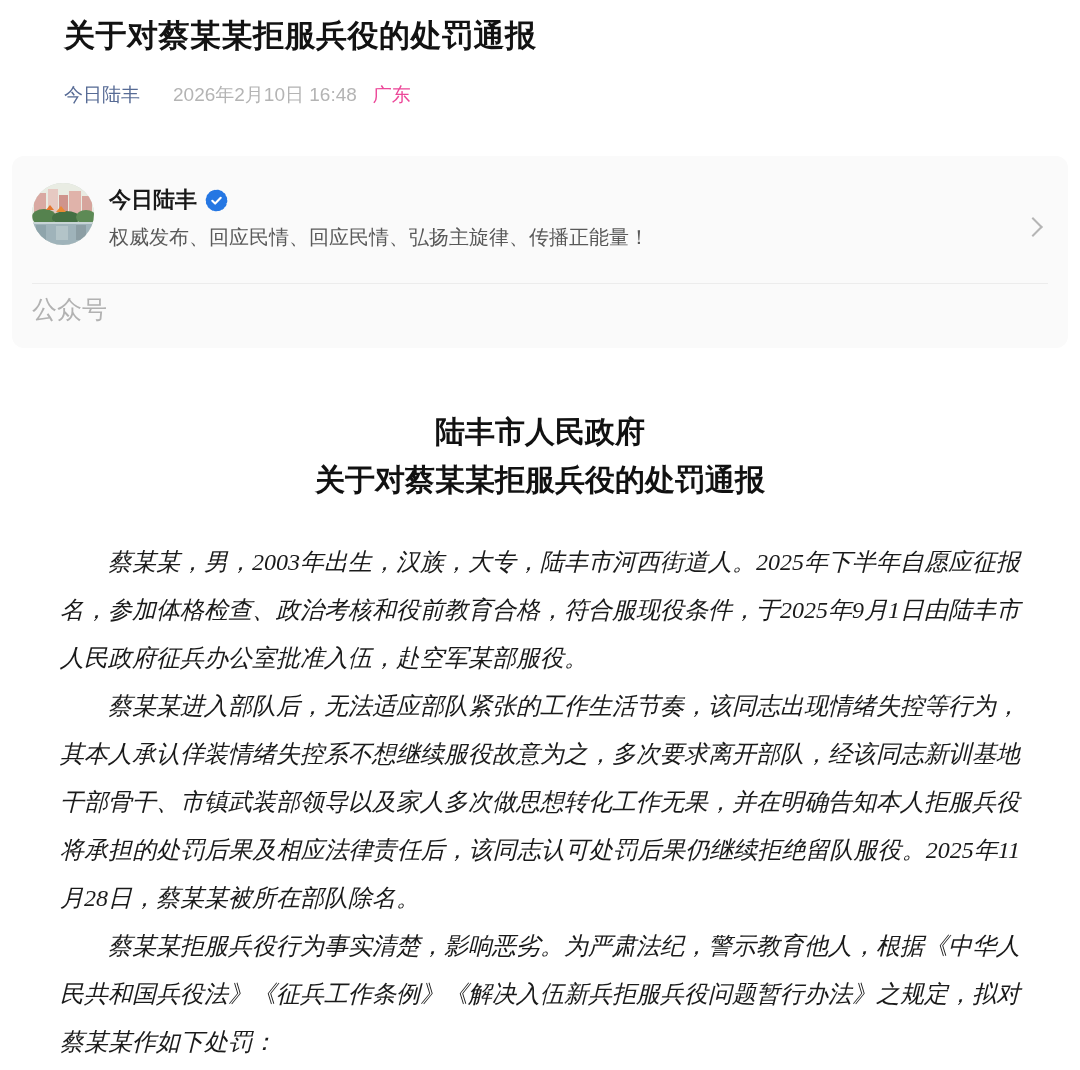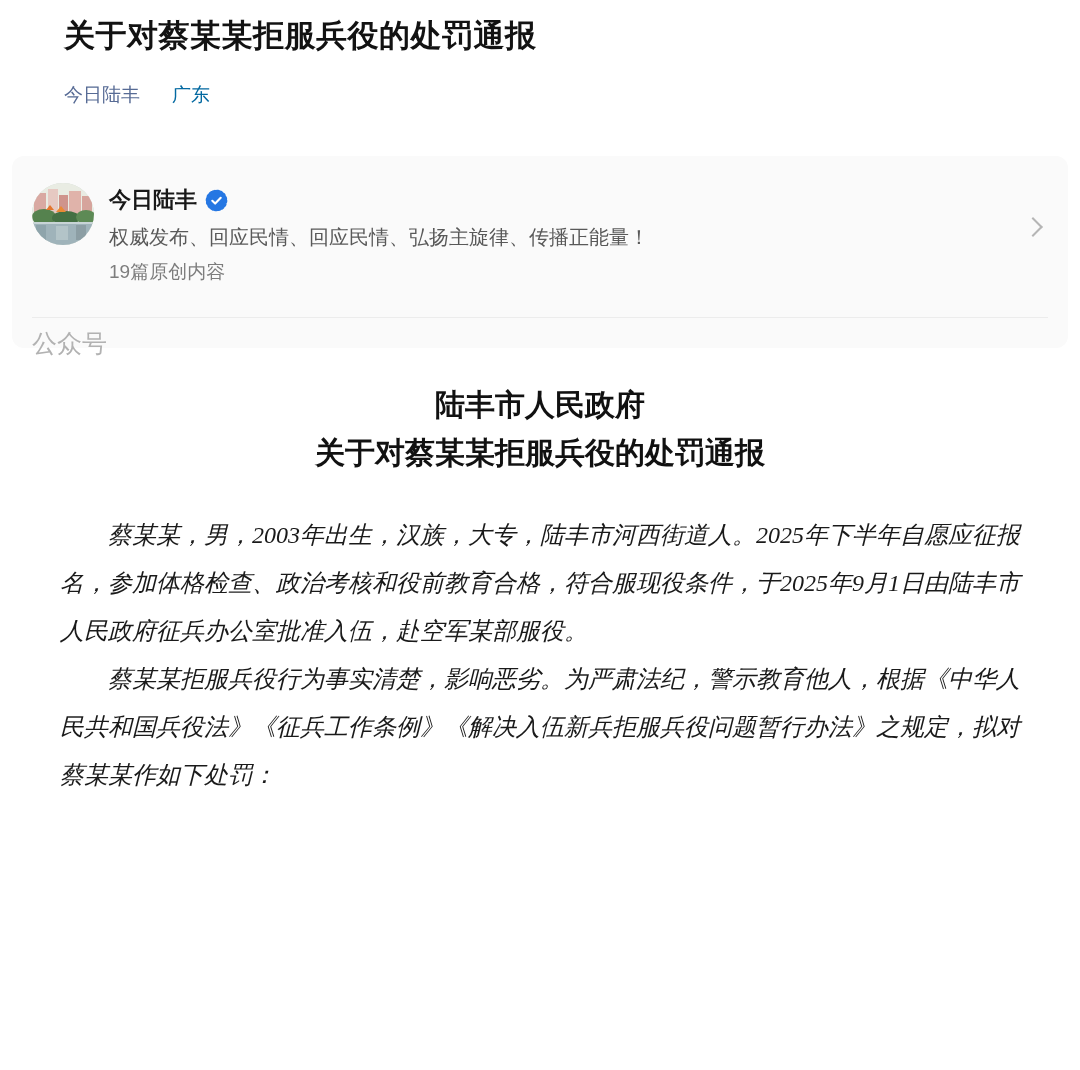--- a/index.html
+++ b/index.html
@@ -24,21 +24,21 @@
   }
   .byline {
     margin-top: 24px;
     font-size: 19px;
     line-height: 26px;
     display: flex;
     align-items: baseline;
   }
   .byline .account { color: #576b95; cursor: pointer; text-decoration: none; }
   .byline .date { color: #b4b4b4; margin-left: 33px; }
-  .byline .location { color: #0369a1; margin-left: 32px; }
+  .byline .location { color: #ec4899; margin-left: 16px; }
   
   .card {
     position: relative;
     margin: 48px 12px 0 12px;
     background: #fafafa;
     border-radius: 12px;
     height: 192px;
   }
   .card-row { display: flex; padding: 27px 70px 0 20px; }
   .avatar {
@@ -78,21 +78,21 @@
   }
   .card-footer { padding: 11px 20px 0 20px; }
   .type-label { font-size: 25px; color: #b2b2b2; line-height: 28px; }
   
   .article {
     padding: 0 60px;
     font-family: "Liberation Serif", "DejaVu Serif", serif;
     color: #1a1a1a;
   }
   .doc-heading {
-    margin-top: 33px;
+    margin-top: 60px;
     margin-bottom: 34px;
     text-align: center;
     font-size: 30px;
     font-weight: bold;
     line-height: 48px;
     color: #111111;
   }
   .article p {
     font-size: 24px;
     line-height: 48px;
@@ -105,20 +105,21 @@
 </style>
 </head>
 <body>
 
 <div class="page">
 
   <div class="header">
     <h1 class="page-title">关于对蔡某某拒服兵役的处罚通报</h1>
     <div class="byline">
       <a class="account">今日陆丰</a>
+      <span class="date">2026年2月10日 16:48</span>
       <span class="location">广东</span>
     </div>
   </div>
 
   <div class="card">
     <div class="card-row">
       <div class="avatar">
         <svg width="62" height="62" viewBox="0 0 62 62">
           <rect x="0" y="0" width="62" height="62" fill="#e9ece3"></rect>
           <rect x="2" y="10" width="12" height="22" fill="#d9a9a2"></rect>
@@ -142,32 +143,32 @@
         <div class="name-row">
           <span class="acct-name">今日陆丰</span>
           <span class="badge">
             <svg width="23" height="23" viewBox="0 0 24 24">
               <circle cx="12" cy="12" r="9" fill="#2577e3" stroke="#2577e3" stroke-width="4.6" stroke-dasharray="1.2 2.35" stroke-linecap="round"></circle>
               <path d="M7.6 12.3 L10.6 15.2 L16.4 9.2" fill="none" stroke="#ffffff" stroke-width="2.2" stroke-linecap="round" stroke-linejoin="round"></path>
             </svg>
           </span>
         </div>
         <div class="acct-desc">权威发布、回应民情、回应民情、弘扬主旋律、传播正能量！</div>
-        <div class="acct-count">19篇原创内容</div>
       </div>
     </div>
     <span class="chevron"></span>
     <div class="card-divider"></div>
     <div class="card-footer">
       <span class="type-label">公众号</span>
     </div>
   </div>
 
   <div class="article">
     <div class="doc-heading">
       <div>陆丰市人民政府</div>
       <div>关于对蔡某某拒服兵役的处罚通报</div>
     </div>
     <p>蔡某某，男，2003年出生，汉族，大专，陆丰市河西街道人。2025年下半年自愿应征报名，参加体格检查、政治考核和役前教育合格，符合服现役条件，于2025年9月1日由陆丰市人民政府征兵办公室批准入伍，赴空军某部服役。</p>
+    <p>蔡某某进入部队后，无法适应部队紧张的工作生活节奏，该同志出现情绪失控等行为，其本人承认佯装情绪失控系不想继续服役故意为之，多次要求离开部队，经该同志新训基地干部骨干、市镇武装部领导以及家人多次做思想转化工作无果，并在明确告知本人拒服兵役将承担的处罚后果及相应法律责任后，该同志认可处罚后果仍继续拒绝留队服役。2025年11月28日，蔡某某被所在部队除名。</p>
     <p>蔡某某拒服兵役行为事实清楚，影响恶劣。为严肃法纪，警示教育他人，根据《中华人民共和国兵役法》《征兵工作条例》《解决入伍新兵拒服兵役问题暂行办法》之规定，拟对蔡某某作如下处罚：</p>
   </div>
 
 </div>
 
 </body></html>

